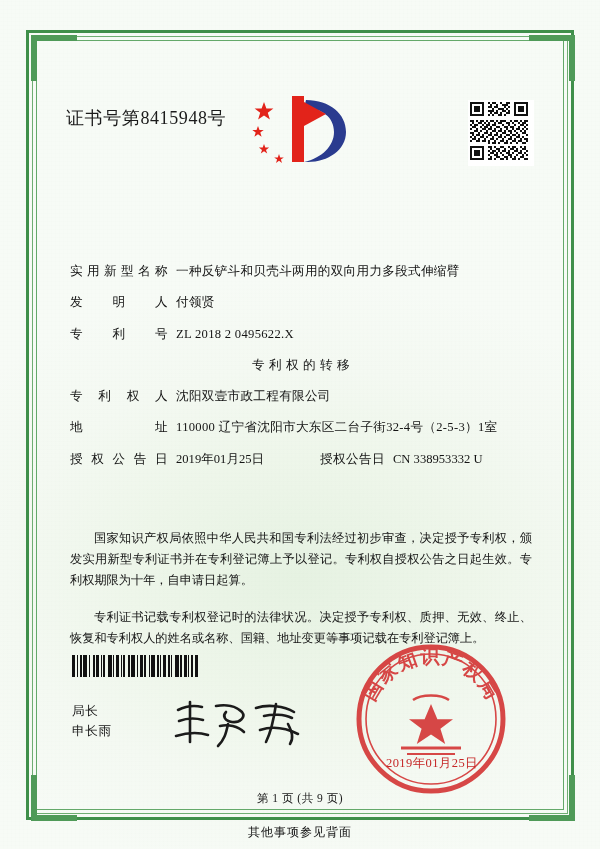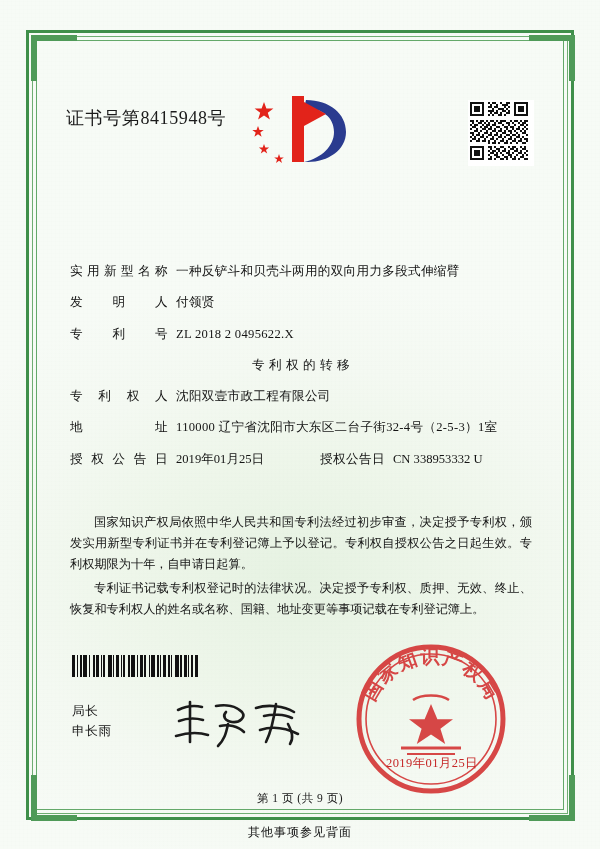--- a/index.html
+++ b/index.html
@@ -152,21 +152,21 @@
   .body-text {
     position: absolute;
     left: 70px;
     top: 512px;
     width: 462px;
     font-size: 12.2px;
     line-height: 1.72;
     color: #141414;
     text-align: justify;
   }
-  .body-text p { margin: 0 0 3px 0; text-indent: 24px; }
+  .body-text p { margin: 16px 0 3px 0; text-indent: 24px; }
 
   
   .barcode {
     position: absolute;
     left: 72px;
     top: 655px;
     width: 172px;
     height: 22px;
     display: flex;
     align-items: flex-end;

